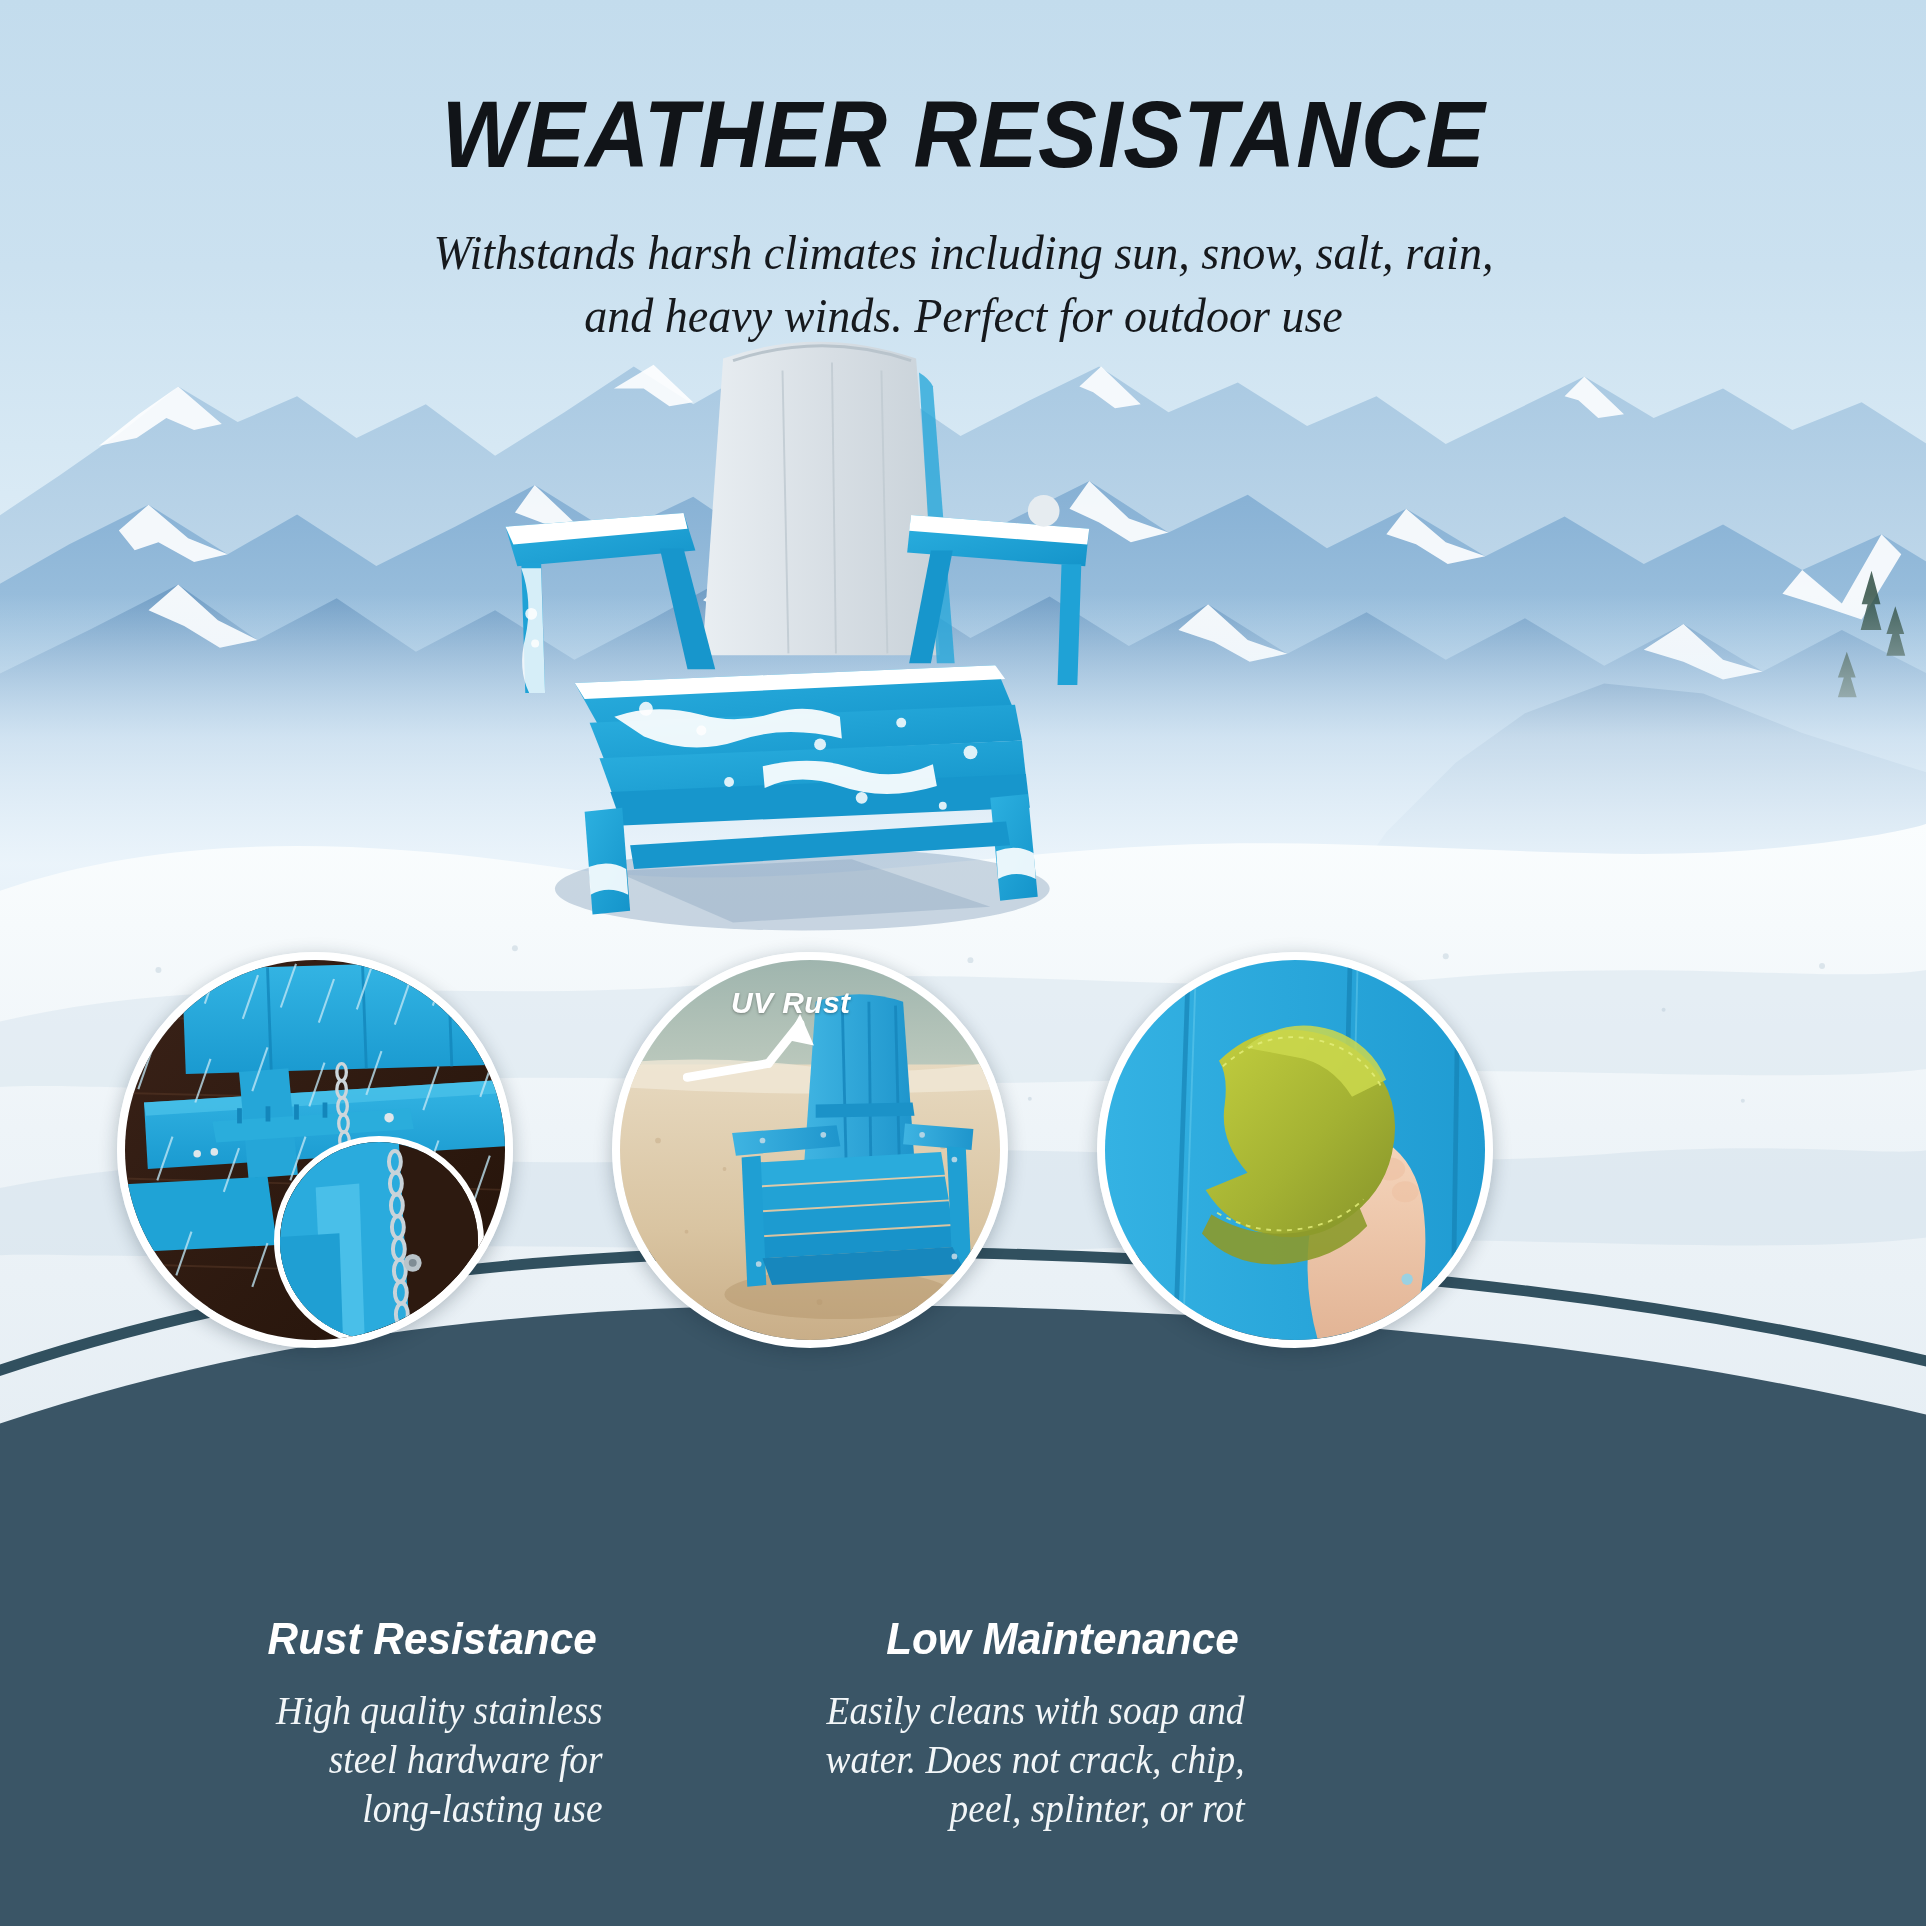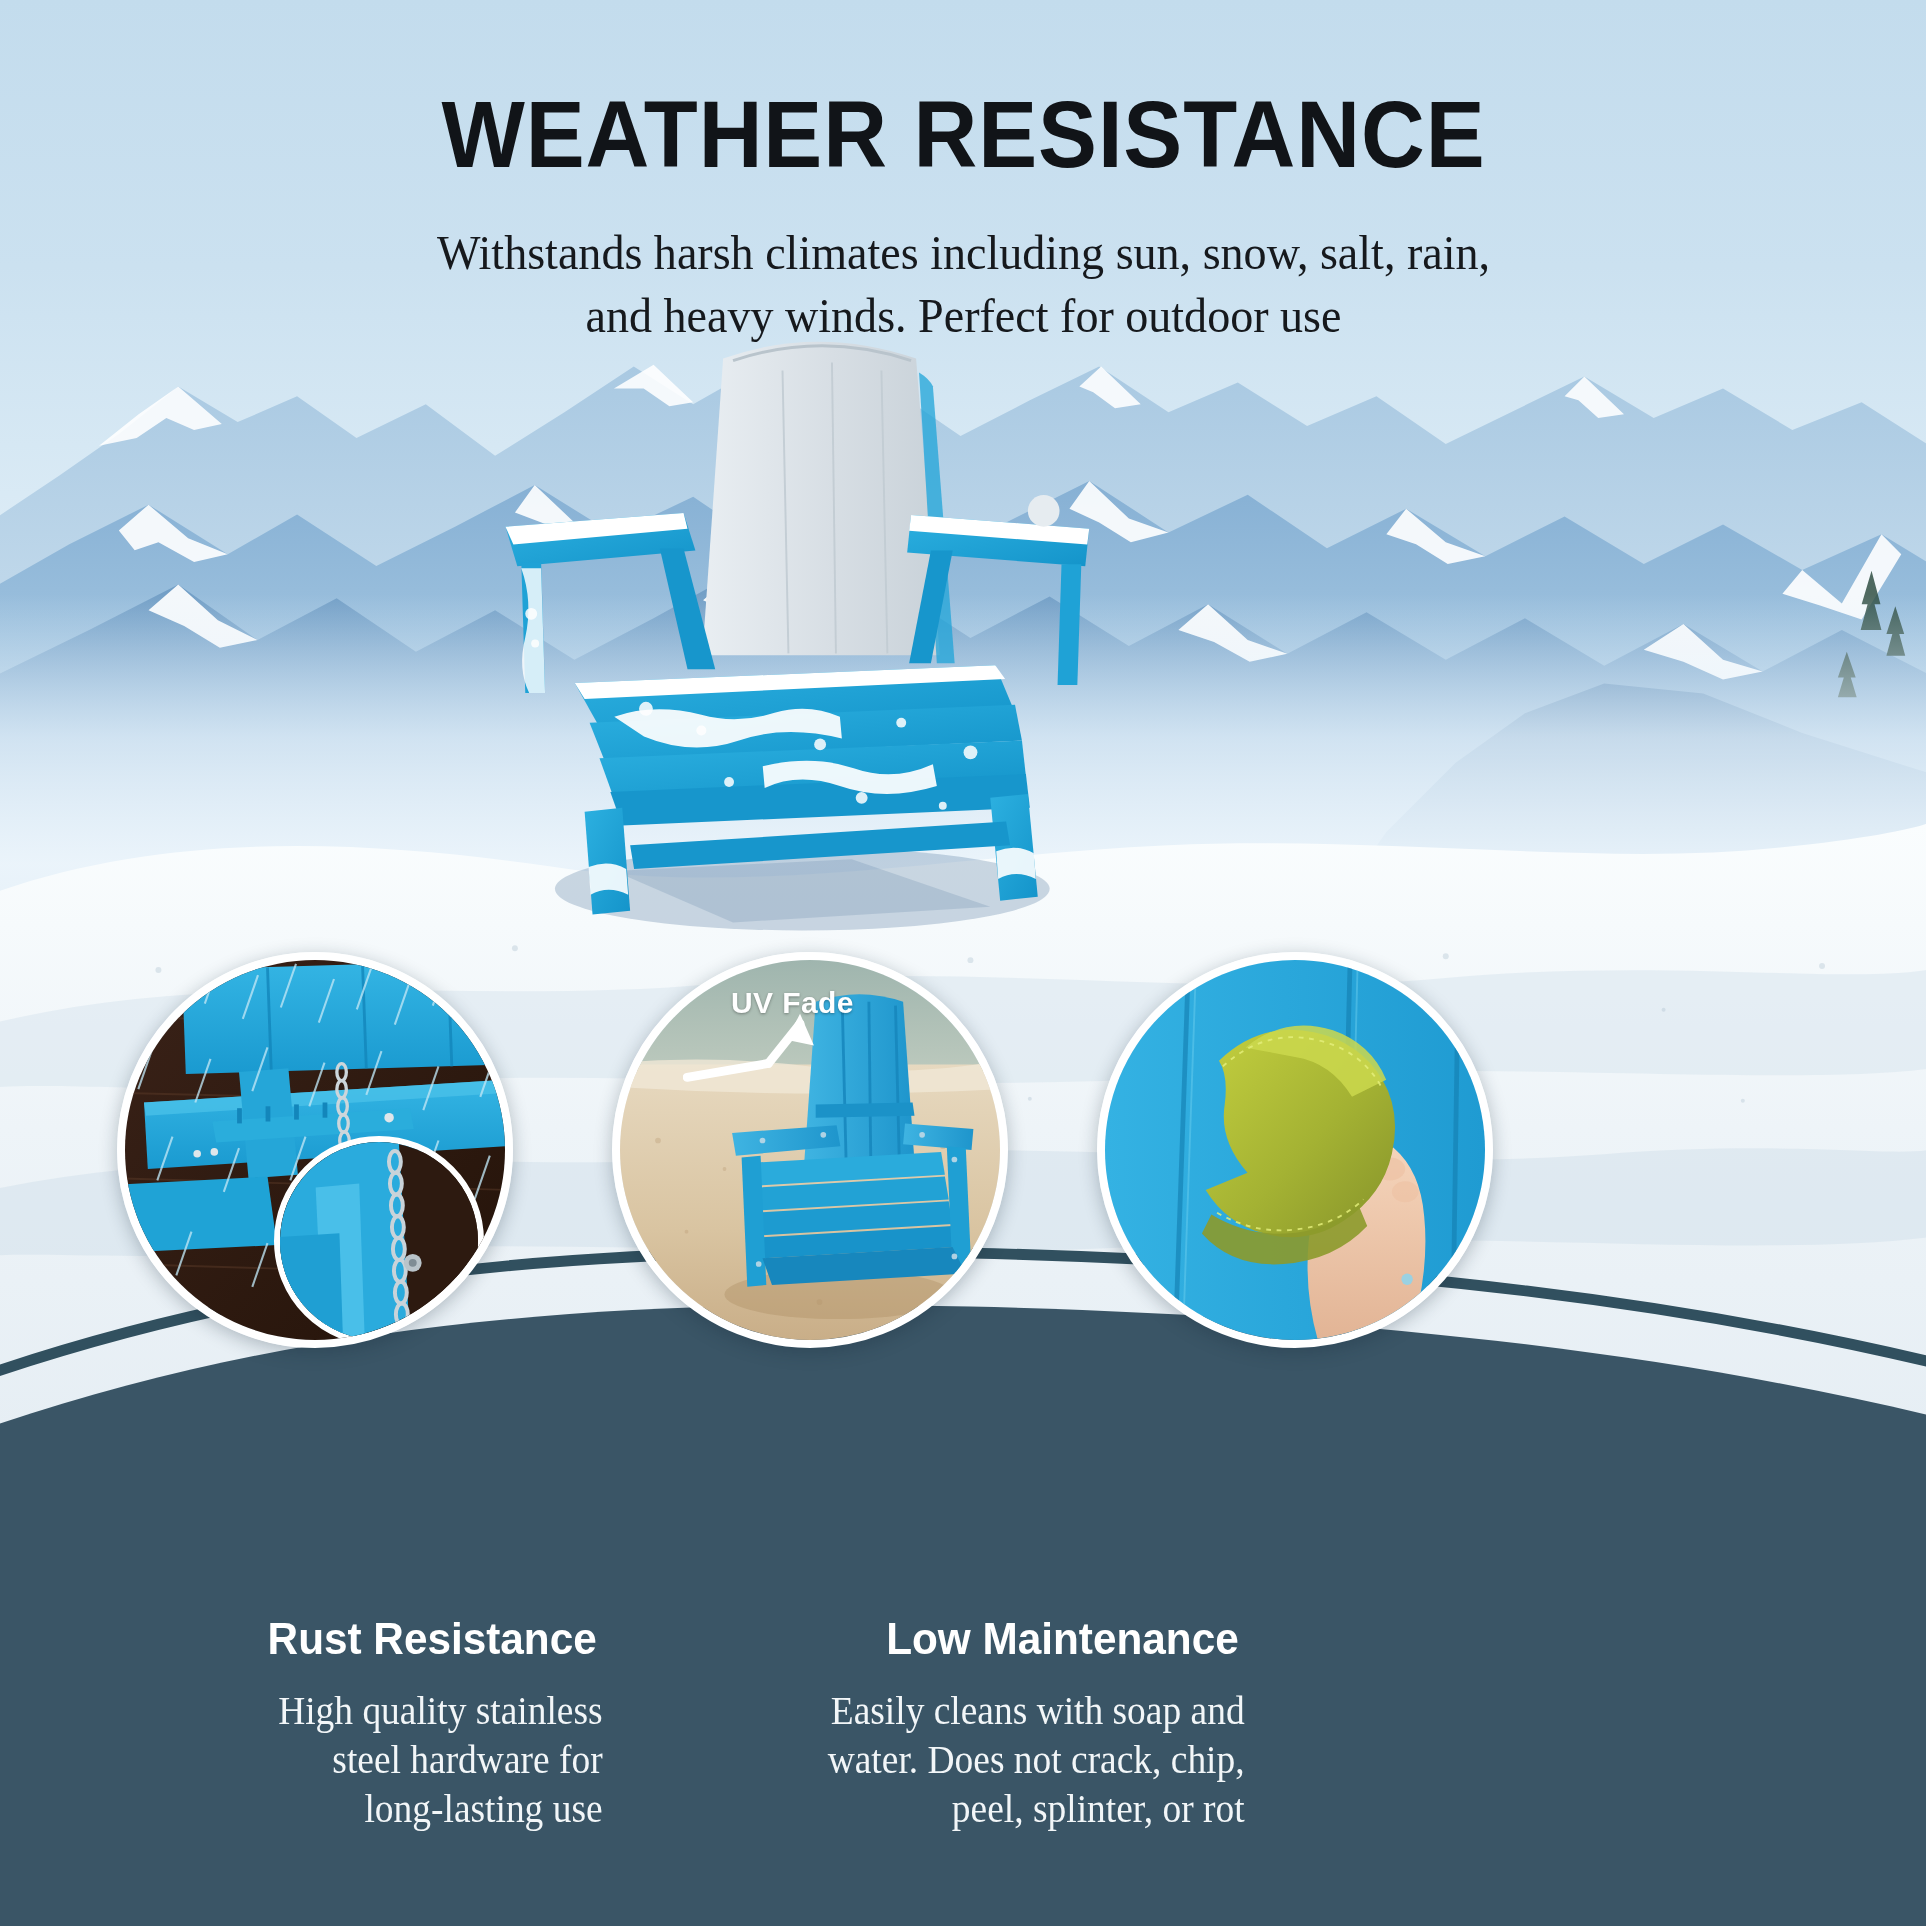--- a/index.html
+++ b/index.html
@@ -9,20 +9,21 @@
     background:#3a5566;
     overflow:hidden;
     position:relative;
   }
 
   
   #canvas {
     position:absolute; inset:0;
     width:1927px; height:1927px;
     overflow:hidden;
+    font-style:italic;
   }
 
   
   .sky {
     position:absolute; left:0; top:0; width:1927px; height:634px;
     background:linear-gradient(180deg,#c3dced 0%, #cbe1f0 42%, #d9eaf5 78%, #e6f1f8 100%);
   }
 
   
   .mtn-layer { position:absolute; left:0; width:1927px; }
@@ -541,21 +542,21 @@
         <circle cx="336" cy="360" r="4" fill="#86d6f2" opacity=".7"></circle>
       </svg>
     </div>
   </div>
 
   <svg class="uv-arrow" width="139" height="109" viewBox="0 0 140 110">
     <path d="M4,78 L86,64" stroke="#ffffff" stroke-width="9" stroke-linecap="round" fill="none"></path>
     <path d="M86,64 L118,24" stroke="#ffffff" stroke-width="9" stroke-linecap="round" fill="none"></path>
     <path d="M118,14 L132,46 L104,40 Z" fill="#ffffff"></path>
   </svg>
-  <div class="uv-label">UV Fade</div>
+  <div class="uv-label">UV Rust</div>
 
   <div class="features">
 
     <div class="feature">
       <div class="feature-title">Rust Resistance</div>
       <div class="feature-body">
         <div>High quality stainless</div>
         <div>steel hardware for</div>
         <div>long-lasting use</div>
       </div>

